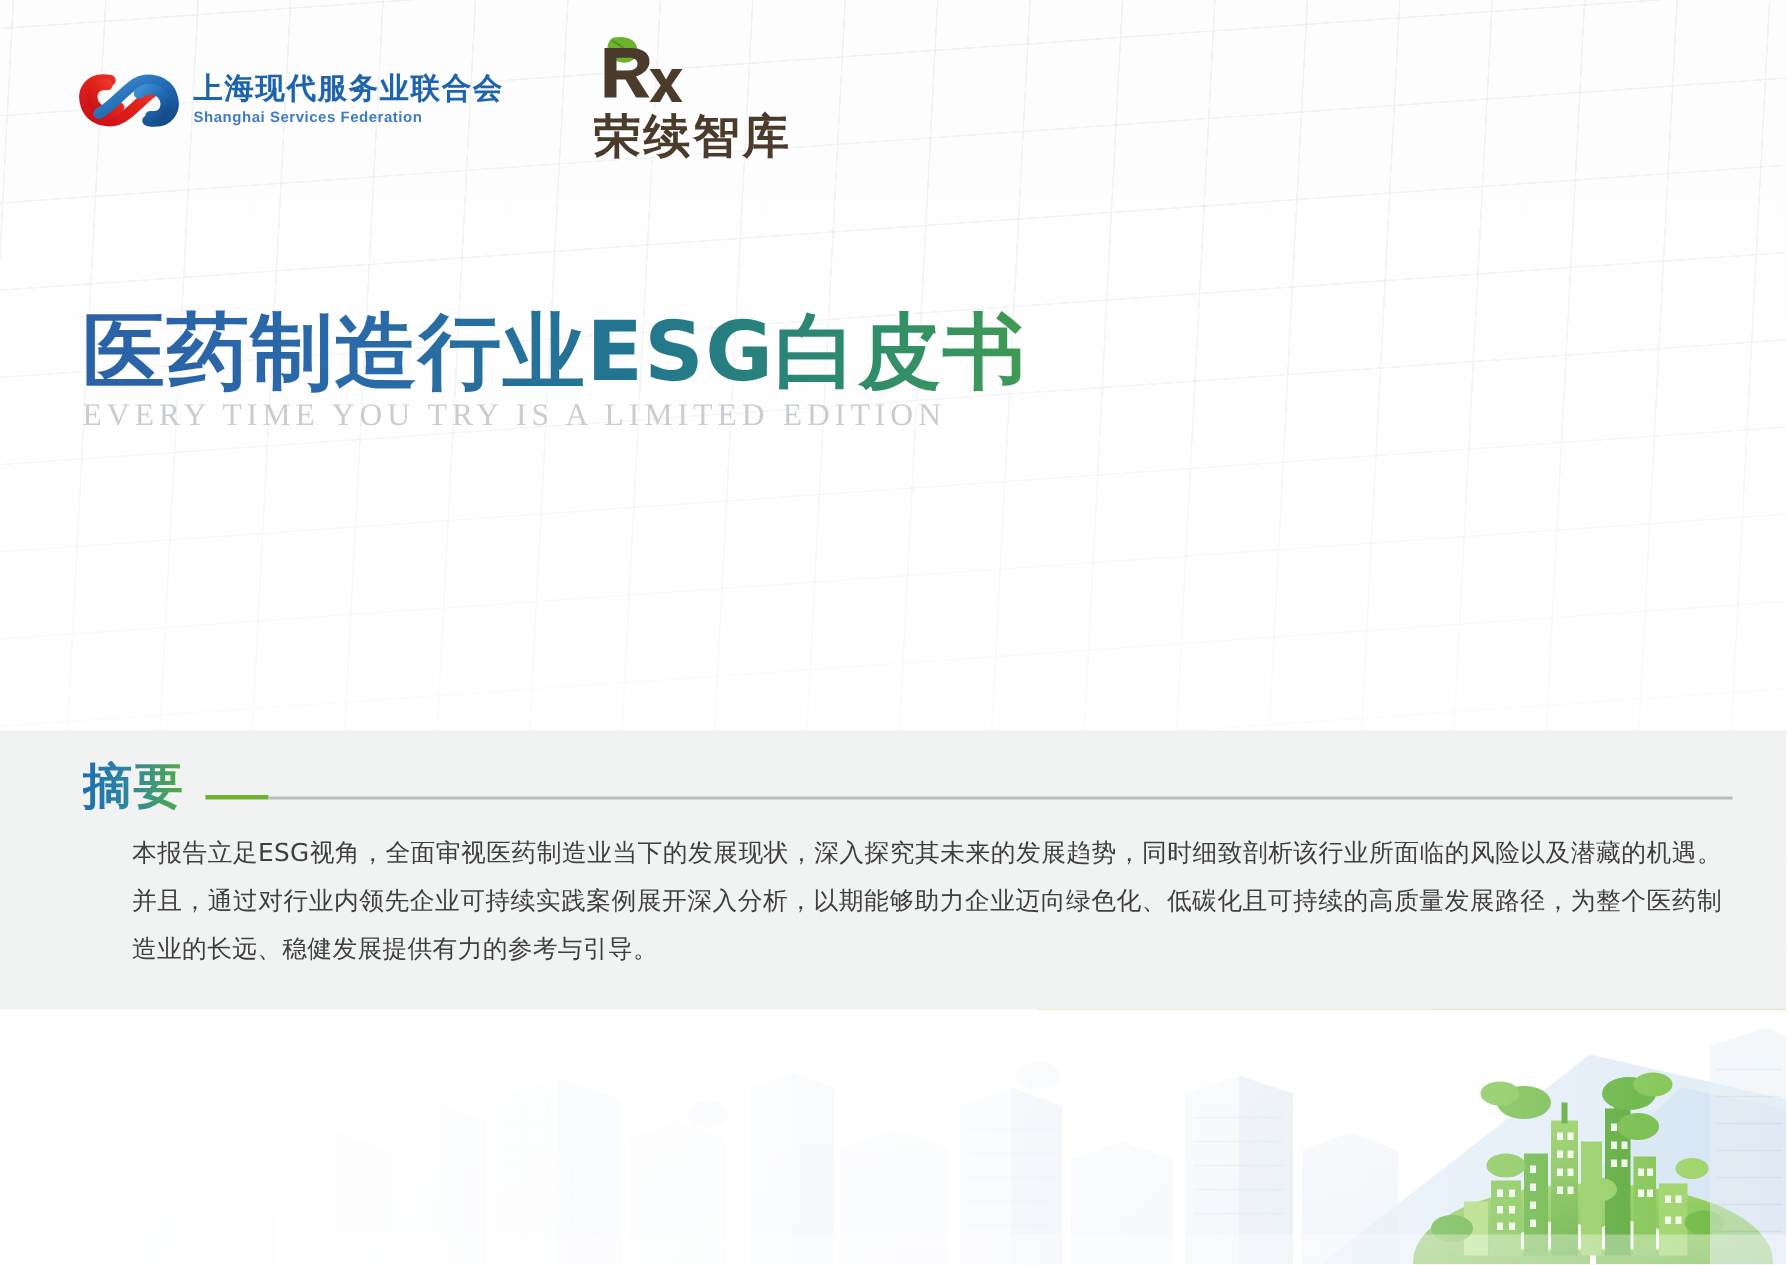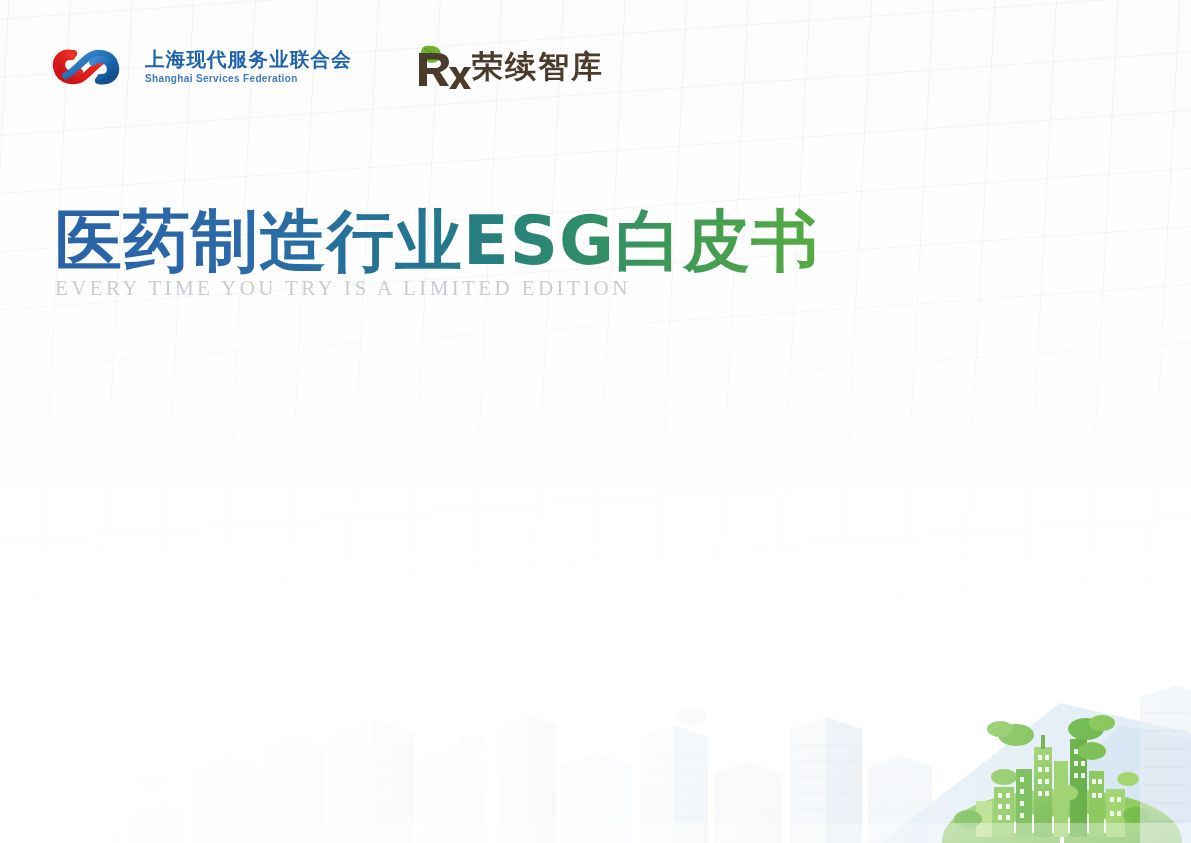--- a/index.html
+++ b/index.html
@@ -51,21 +51,21 @@
     position: absolute;
     left: 52px;
     top: 38px;
     height: 58px;
     display: flex;
     align-items: center;
   }
   .ssf-logo {
     display: flex;
     align-items: center;
-    gap: 25px;
+    gap: 9px;
   }
   .ssf-mark { width: 68px; height: 46px; display:block; }
   .ssf-text { display: flex; flex-direction: column; line-height: 1; }
   .ssf-cn {
     font-size: 19.5px;
     font-weight: 700;
     color: #1d64ad;
     letter-spacing: 1.2px;
     white-space: nowrap;
   }
@@ -73,42 +73,42 @@
     margin-top: 4px;
     font-size: 10px;
     font-weight: 700;
     color: #3f7cc0;
     letter-spacing: 0.35px;
     white-space: nowrap;
   }
 
   .rx-logo {
     display: flex;
-    align-items: center;
     margin-left: 60px;
+    flex-direction: column;
   }
   .rx-mark { width: 60px; height: 48px; display:block; }
   .rx-cn {
     font-size: 31px;
     font-weight: 700;
     color: #4a3b2a;
     letter-spacing: 2px;
     white-space: nowrap;
     font-family: "DejaVu Sans", "Liberation Sans", sans-serif;
   }
 
   
   .hero {
     position: absolute;
     left: 55px;
     top: 206px;
     width: 1080px;
   }
   .hero-title {
-    font-size: 67px;
+    font-size: 55px;
     font-weight: 700;
     line-height: 1.05;
     letter-spacing: 1px;
     white-space: nowrap;
     margin: 0;
     background: linear-gradient(to right,
       #2a62a8 0%,
       #2a6aa8 18%,
       #22768f 34%,
       #2d8a6e 47%,
@@ -269,20 +269,32 @@
       <span class="rx-cn">荣续智库</span>
     </div>
 
   </div>
 
   <div class="hero">
     <div class="hero-title">医药制造行业ESG白皮书</div>
     <div class="hero-sub">EVERY TIME YOU TRY IS A LIMITED EDITION</div>
   </div>
 
+  <div class="abstract-band">
+    <div class="abstract-inner">
+      <div class="abstract-head">
+        <span class="abstract-title">摘要</span>
+        <span class="rule-wrap">
+          <span class="rule-green"></span>
+          <span class="rule-gray"></span>
+        </span>
+      </div>
+      <div class="abstract-body">本报告立足ESG视角，全面审视医药制造业当下的发展现状，深入探究其未来的发展趋势，同时细致剖析该行业所面临的风险以及潜藏的机遇。并且，通过对行业内领先企业可持续实践案例展开深入分析，以期能够助力企业迈向绿色化、低碳化且可持续的高质量发展路径，为整个医药制造业的长远、稳健发展提供有力的参考与引导。</div>
+    </div>
+  </div>
 
   <div class="green-rule"></div>
 
   <div class="illus">
     <svg width="1191" height="170" viewBox="0 0 1191 170">
       <defs>
         <linearGradient id="fadeLeft" x1="0" y1="0" x2="1" y2="0">
           <stop offset="0%" stop-color="#ffffff" stop-opacity="1"></stop>
           <stop offset="22%" stop-color="#ffffff" stop-opacity="0.92"></stop>
           <stop offset="55%" stop-color="#ffffff" stop-opacity="0.72"></stop>

